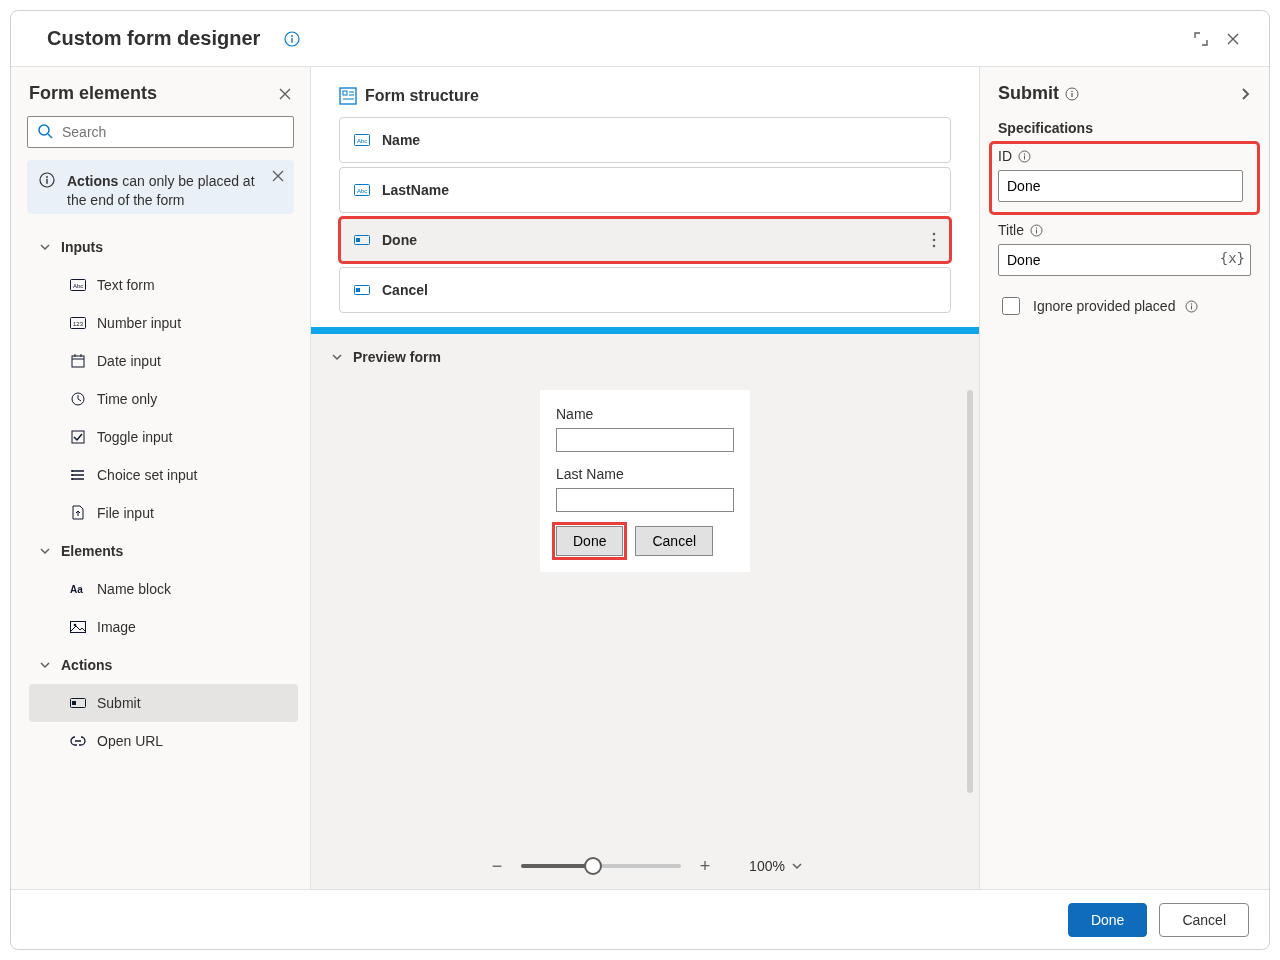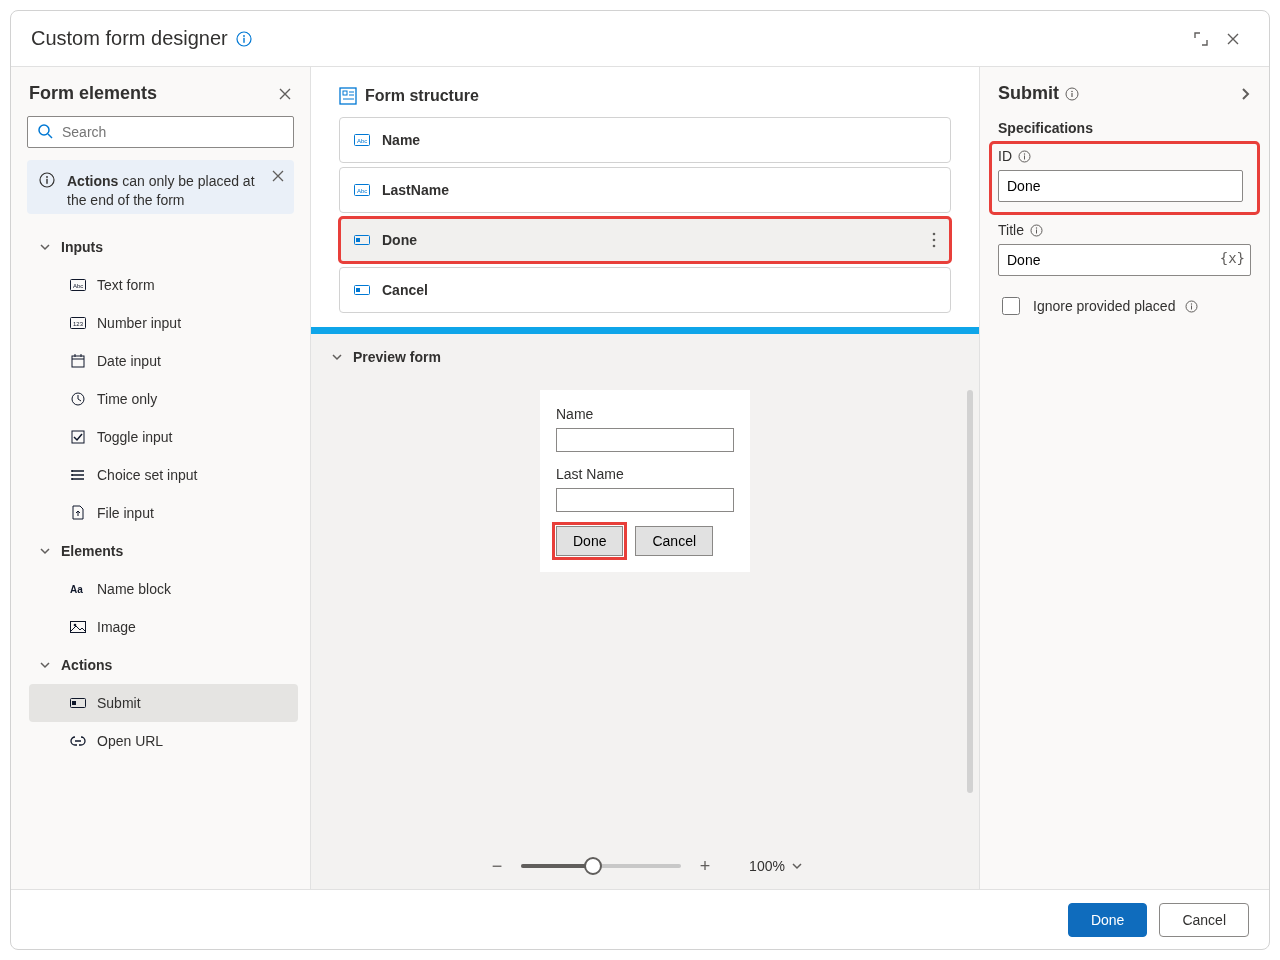--- a/index.html
+++ b/index.html
@@ -1,19 +1,19 @@
 <!DOCTYPE html>
 <html><head>
 <meta charset="utf-8">
 <style>
   * { box-sizing: border-box; }
   html, body { margin:0; padding:0; font-family: "Segoe UI", -apple-system, sans-serif; font-size:14px; color:#323130; background:#fff; }
   .dialog { width:1260px; height:940px; margin:10px auto; border:1px solid #d2d2d2; border-radius:8px; display:flex; flex-direction:column; overflow:hidden; }
   .titlebar { height:56px; display:flex; align-items:center; padding:0 20px; border-bottom:1px solid #e1e1e1; }
-  .titlebar h1 { font-size:20px; font-weight:400; margin:0; }
+  .titlebar h1 { font-size:20px; font-weight:700; margin:16px; }
   .titlebar .info { margin-left:8px; color:#0078d4; }
   .titlebar .spacer { flex:1; }
   .titlebar .winbtn { width:32px; height:32px; display:flex; align-items:center; justify-content:center; cursor:pointer; color:#605e5c; }
   .body { flex:1; display:flex; min-height:0; }
   
   .sidebar { width:300px; background:#faf9f8; border-right:1px solid #e1e1e1; display:flex; flex-direction:column; padding:16px 12px 0 12px; }
   .sidebar-head { display:flex; align-items:center; justify-content:space-between; margin:0 6px 12px 6px; }
   .sidebar-head h2 { font-size:18px; font-weight:600; margin:0; }
   .close-x { cursor:pointer; color:#605e5c; }
   .searchbox { position:relative; margin:0 4px 12px 4px; }

